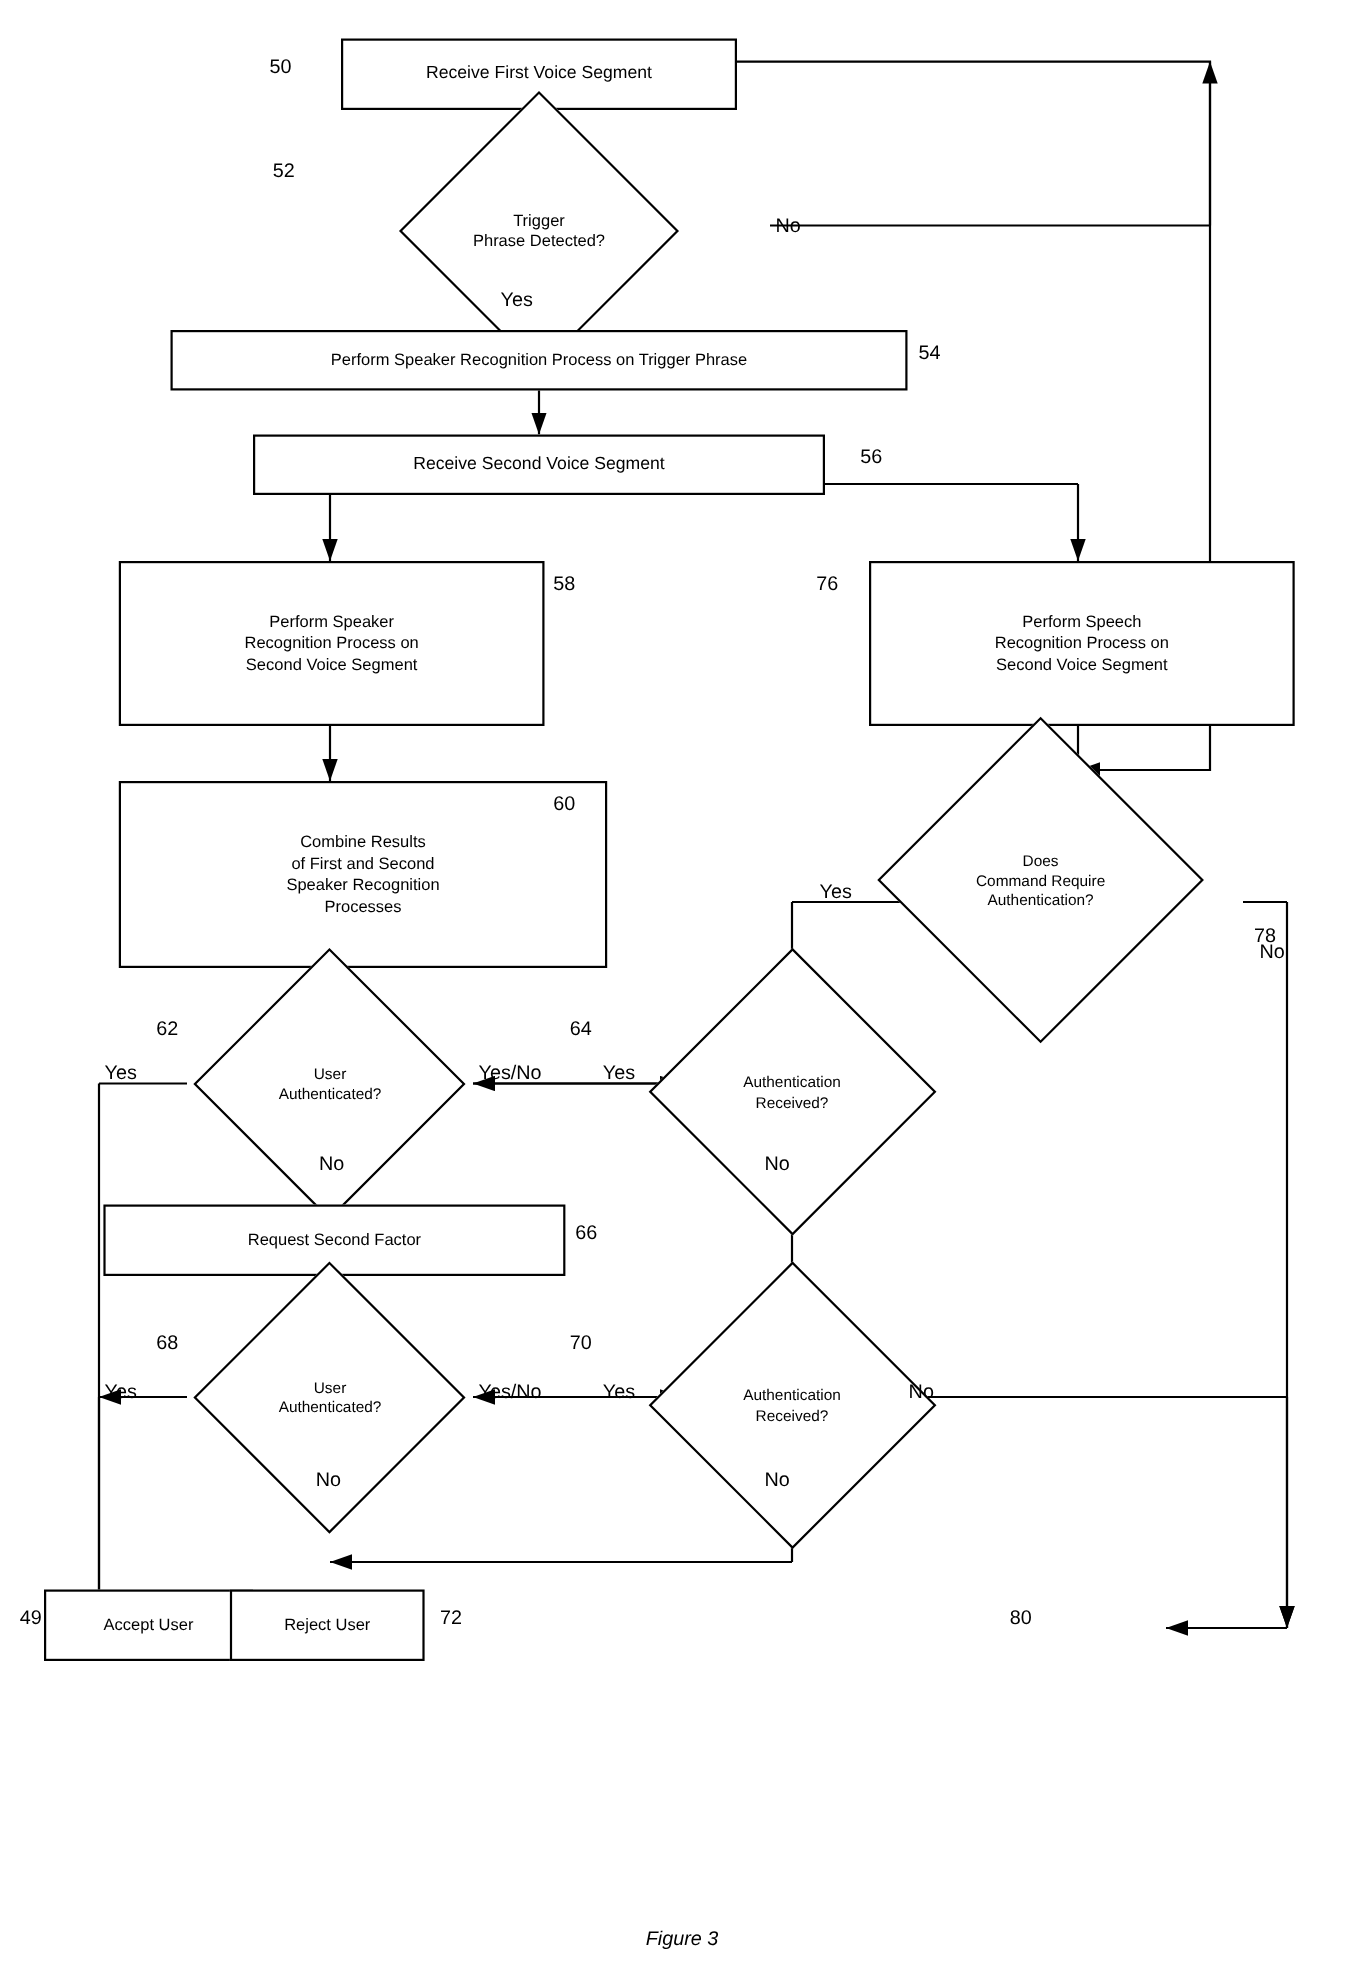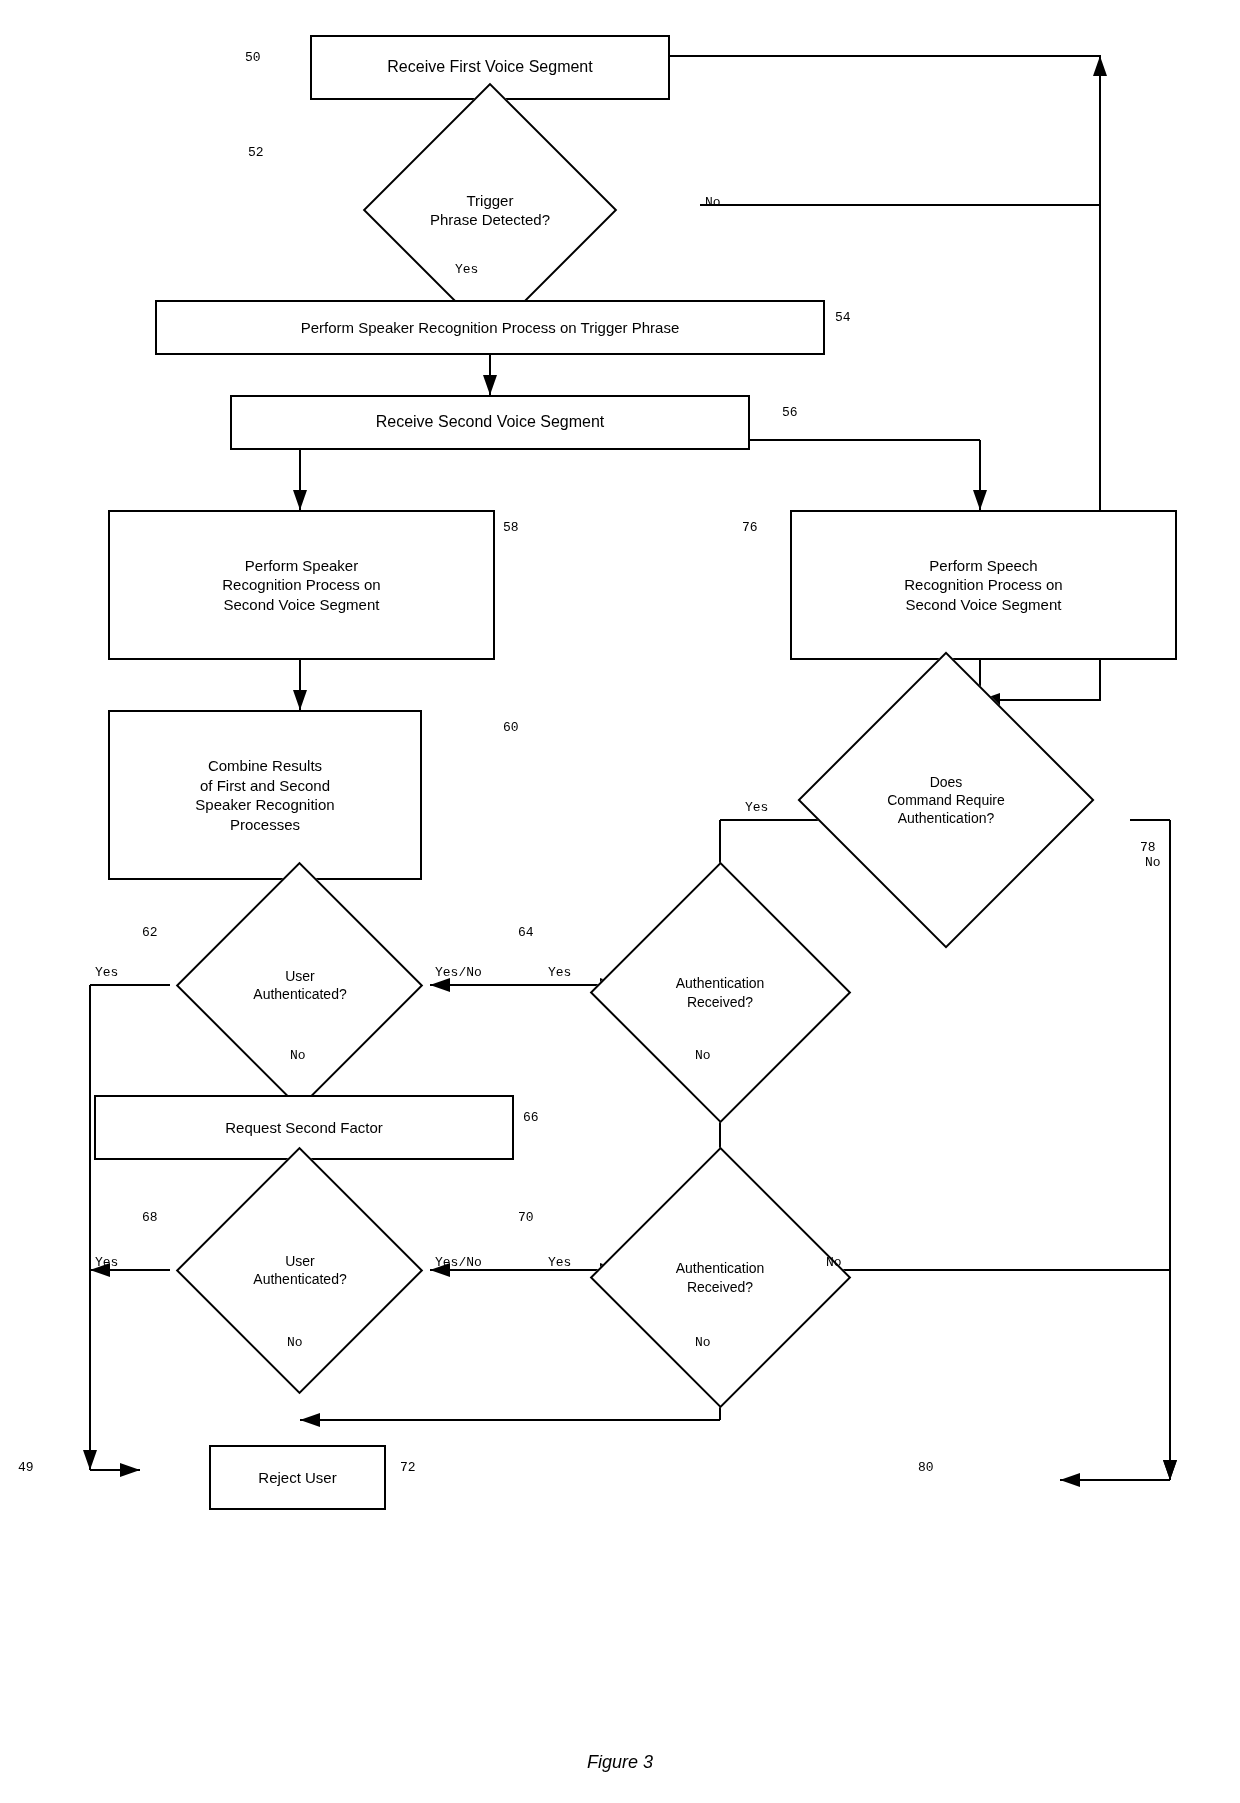--- a/index.html
+++ b/index.html
@@ -43,23 +43,22 @@
       position: absolute;
     }
     .diamond-text {
       position: relative;
       z-index: 2;
       font-size: 14px;
       text-align: center;
     }
     .label {
       position: absolute;
-      font-size: 13px;
+      font-size: 18px;
       font-weight: normal;
-      font-family: Liberation Mono, monospace;
     }
     .figure-caption {
       position: absolute;
       text-align: center;
       font-size: 18px;
       font-style: italic;
     }
     svg.arrows {
       position: absolute;
       top: 0;
@@ -177,21 +176,21 @@
   </div>
   <span class="label" style="left:503px; top:520px;">58</span>
 
   <div class="box" style="left:790px; top:510px; width:387px; height:150px; font-size:15px;">
     <span style="white-space:pre-line;">Perform Speech
 Recognition Process on
 Second Voice Segment</span>
   </div>
   <span class="label" style="left:742px; top:520px;">76</span>
 
-  <div class="box" style="left:108px; top:710px; width:314px; height:170px; font-size:15px;">
+  <div class="box" style="left:108px; top:710px; width:444px; height:170px; font-size:15px;">
     <span style="white-space:pre-line;">Combine Results
 of First and Second
 Speaker Recognition
 Processes</span>
   </div>
   <span class="label" style="left:503px; top:720px;">60</span>
 
   <div class="diamond" style="left:746px; top:700px; width:400px; height:200px;">
     <div class="diamond-inner" style="width:210px; height:210px; top:-5px; left:95px;"></div>
     <span class="diamond-text" style="white-space:pre-line; position:relative; z-index:3;">Does
@@ -252,20 +251,23 @@
 Received?</span>
   </div>
   <span class="label" style="left:518px; top:1210px;">70</span>
 
   <span class="label" style="left:548px; top:1255px;">Yes</span>
 
   <span class="label" style="left:695px; top:1335px;">No</span>
 
   <span class="label" style="left:826px; top:1255px;">No</span>
 
+  <div class="box" style="left:40px; top:1445px; width:190px; height:65px; font-size:15px;">
+    <span>Accept User</span>
+  </div>
   <span class="label" style="left:18px; top:1460px;">49</span>
 
   <div class="box" style="left:209px; top:1445px; width:177px; height:65px; font-size:15px;">
     <span>Reject User</span>
   </div>
   <span class="label" style="left:400px; top:1460px;">72</span>
 
   <span class="label" style="left:918px; top:1460px;">80</span>
 
   <div class="figure-caption" style="bottom:30px; left:0; right:0;">

